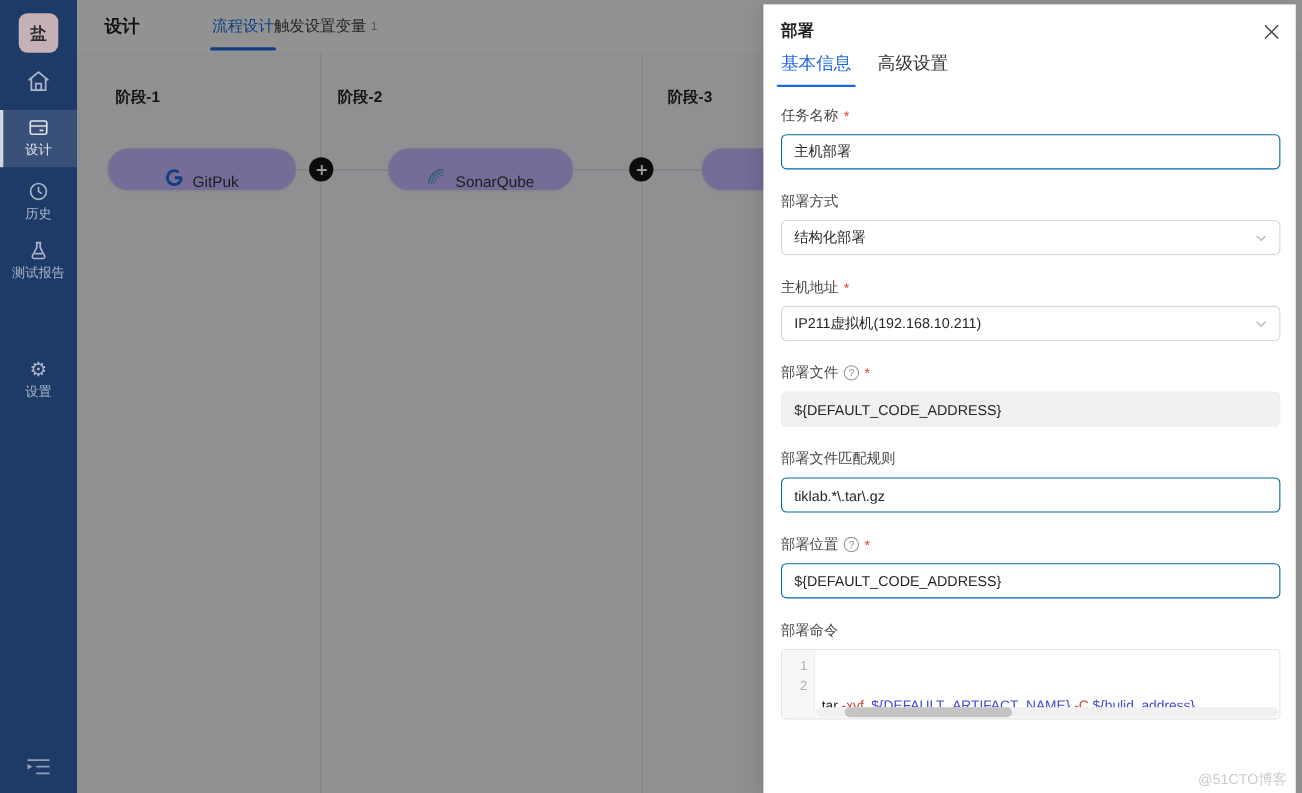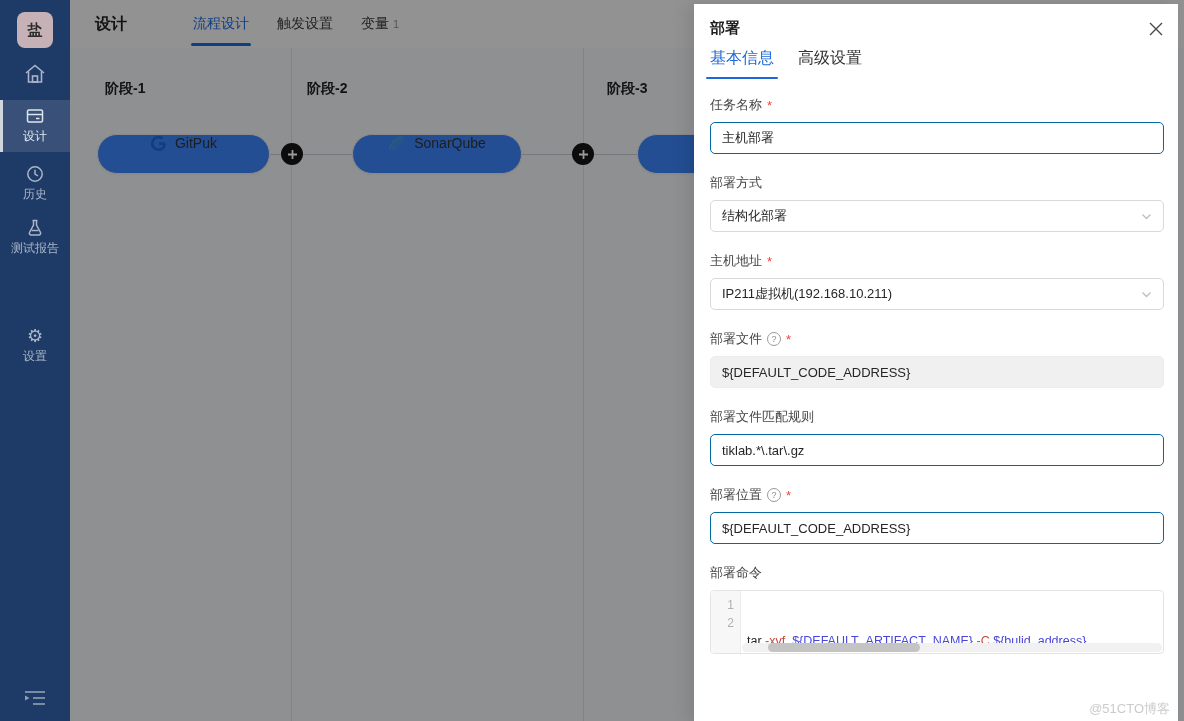--- a/index.html
+++ b/index.html
@@ -20,33 +20,33 @@
   .nav-item.active::before { content:""; position:absolute; left:0; top:0; bottom:0;
     width:3px; background:#cfd6df; }
   .nav-item.active .nav-label { color:#e2e8f0; }
   .nav-label { line-height:14px; white-space:nowrap; }
   .collapse-btn { position:absolute; left:24px; bottom:10px; cursor:pointer; }
 
   
   .main-header { position:absolute; left:70px; top:0; right:0; height:48px;
     background:#f4f4f4; z-index:1; }
   .main-title { position:absolute; left:25px; top:14px; font-size:16px; font-weight:bold; color:#1f1f1f; }
-  .main-tabs { position:absolute; left:123px; top:0; height:48px; display:flex; gap:28px; }
+  .main-tabs { position:absolute; left:123px; top:0; height:48px; display:flex; }
   .main-tab { position:relative; height:48px; display:flex; align-items:center;
     font-size:14px; color:#3a3a3a; cursor:pointer; }
   .main-tab.active { color:#1c68da; }
   .main-tab.active::after { content:""; position:absolute; left:-2px; right:-2px; bottom:2px;
     height:3px; background:#1c68da; border-radius:2px; }
   .tab-badge { font-size:11px; color:#8f8f8f; margin-left:4px; }
 
   .canvas { position:absolute; left:70px; top:48px; right:0; bottom:0; background:#eef0f3; z-index:1; }
   .stage-divider { position:absolute; top:0; bottom:0; width:1px; background:#d8dbe0; }
   .stage-label { position:absolute; top:32px; font-size:14px; font-weight:bold; color:#1f1f1f; }
-  .node { position:absolute; top:86px; height:40px; background:#3b82f6;
-    border:1px solid #e6e6e6; border-radius:20px; display:flex; align-items:flex-start;
+  .node { position:absolute; top:86px; height:40px; background:#c4b5fd;
+    border:1px solid #e6e6e6; border-radius:20px; display:flex; align-items:flex-end;
     justify-content:center; gap:8px; font-size:14px; color:#333; cursor:pointer;
     box-shadow:0 1px 2px rgba(0,0,0,0.04); }
   .connector { position:absolute; top:106px; height:1px; background:#c6c9ce; }
   .plus-btn { position:absolute; top:95px; width:22px; height:22px; border-radius:50%;
     background:#141414; display:flex; align-items:center; justify-content:center; cursor:pointer; }
 
   .dim-mask { position:absolute; left:70px; top:0; right:0; bottom:0;
     background:rgba(0,0,0,0.40); z-index:5; }
 
   

